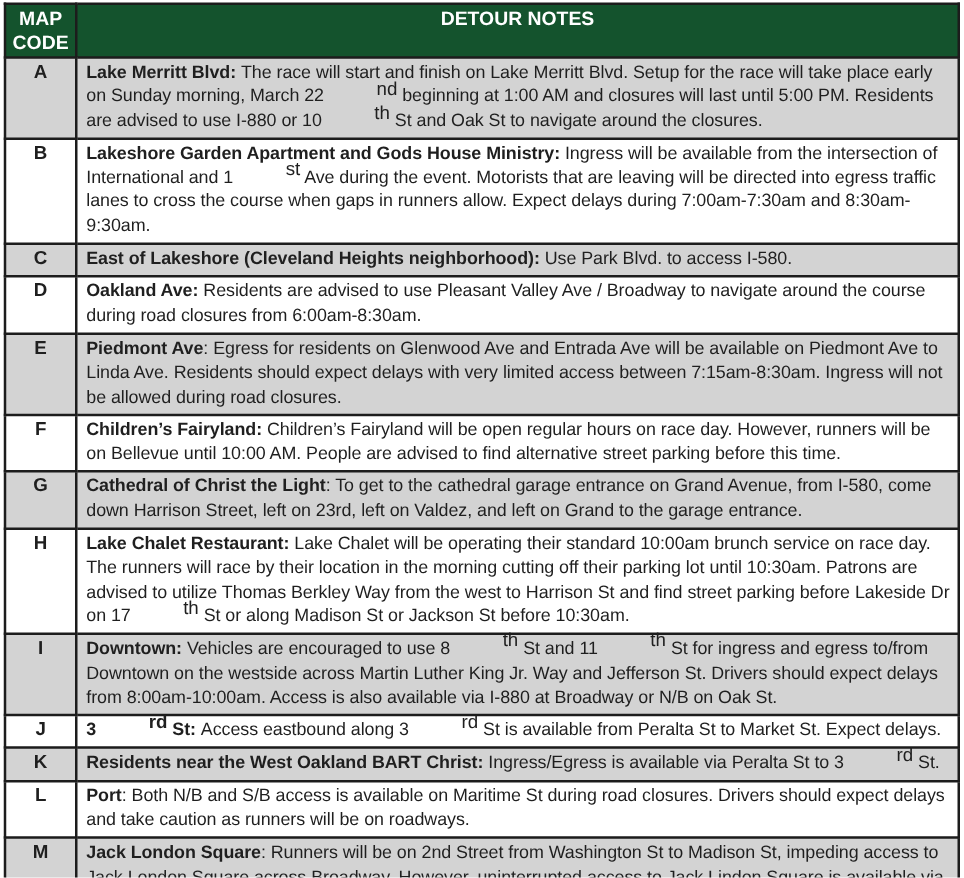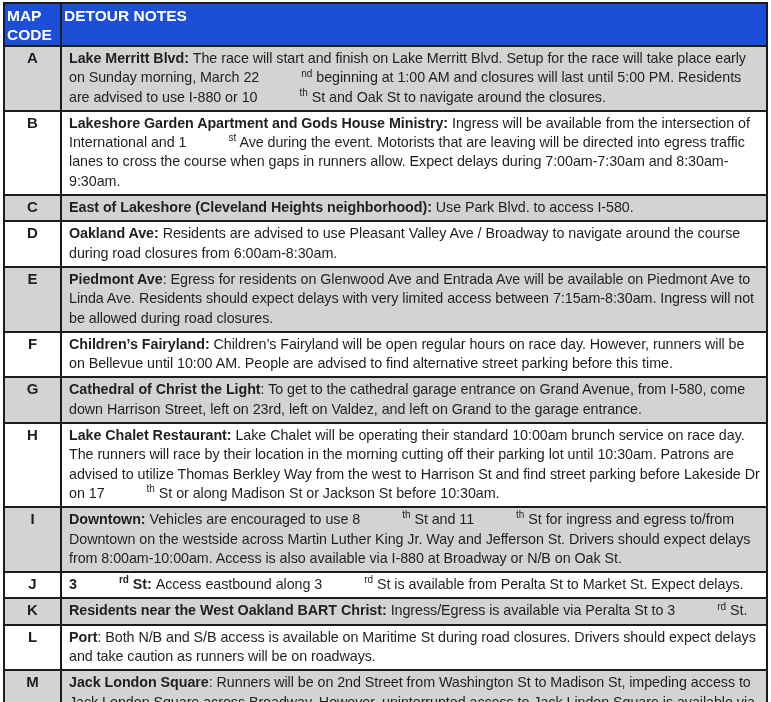--- a/index.html
+++ b/index.html
@@ -13,49 +13,49 @@
   .page { padding: 2px 3px; }
   table.detour {
     border-collapse: collapse;
     width: 765px;
     table-layout: fixed;
   }
   table.detour th, table.detour td {
     border: 2px solid #1c1c1c;
   }
   thead th {
-    background: #1d4ed8;
+    background: #14532d;
     color: #ffffff;
     font-weight: 700;
     font-size: 15.5px;
     line-height: 19px;
     vertical-align: top;
     padding: 2px 2px 1px 2px;
     height: 42px;
-    text-align: left;
+    text-align: center;
   }
   th.code-col { width: 57px; }
   td.code {
     width: 57px;
     font-weight: 700;
     font-size: 15px;
     text-align: center;
     vertical-align: top;
     padding-top: 2px;
   }
   td.note {
     font-size: 14.3px;
     line-height: 19.3px;
     letter-spacing: -0.05px;
     padding: 2px 6px 3px 7px;
     vertical-align: top;
   }
   td.note .b { font-weight: 700; margin-top: 32px; }
   td.note sup {
-    font-size: 10px;
+    font-size: 15px;
     line-height: 0;
     vertical-align: super;
     letter-spacing: 0;
     padding-left: 42px;
   }
   tr.shaded td { background: #d3d3d3; }
   tr.plain td { background: #ffffff; }
 </style>
 </head>
 <body>

